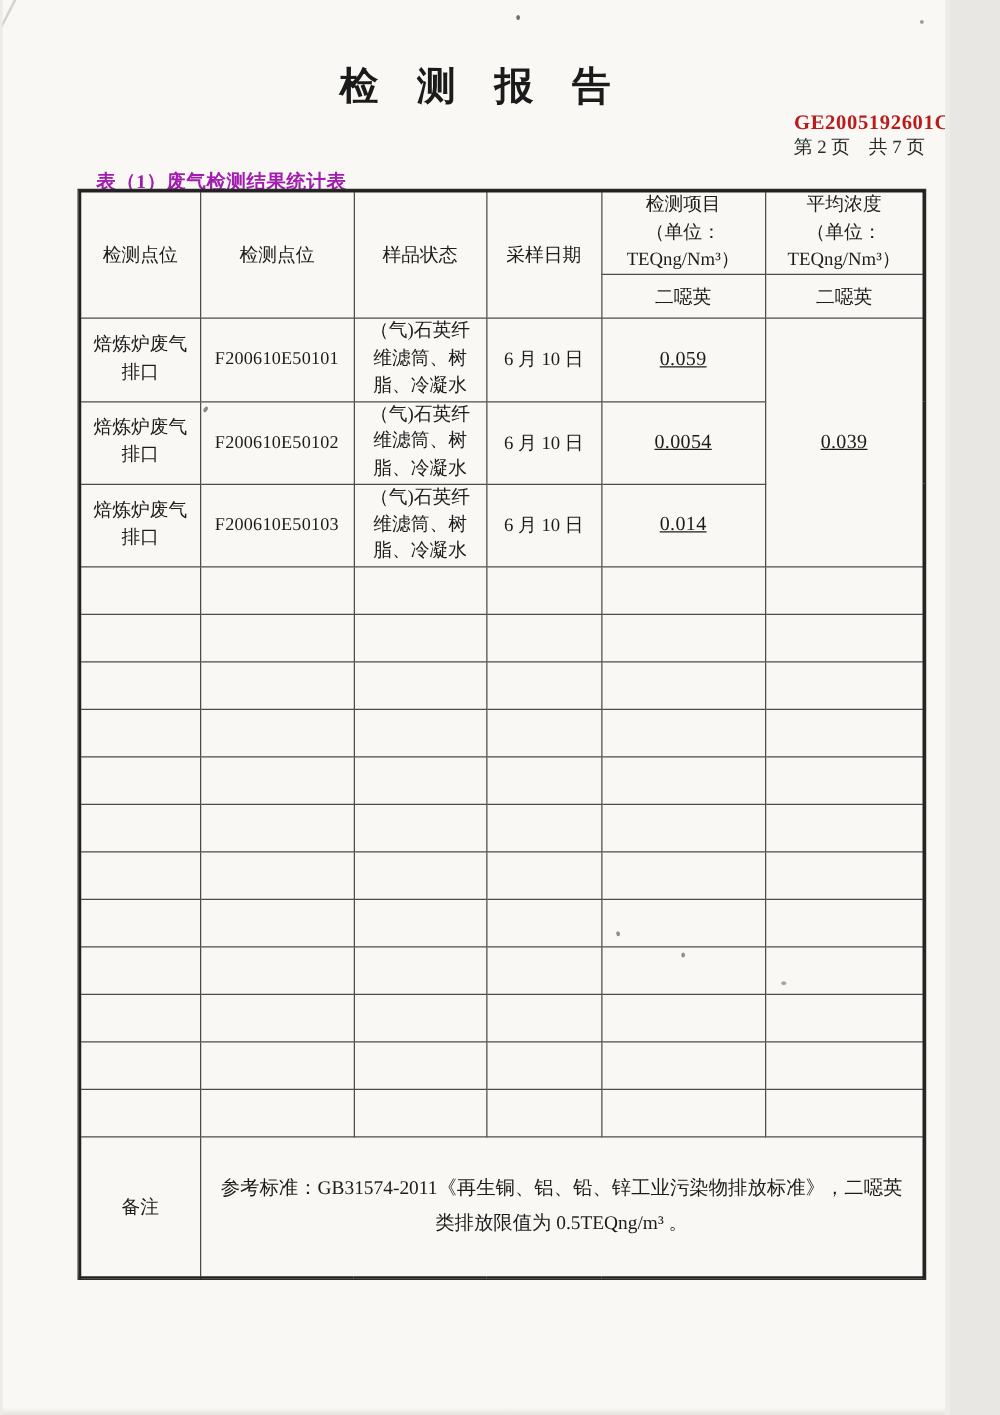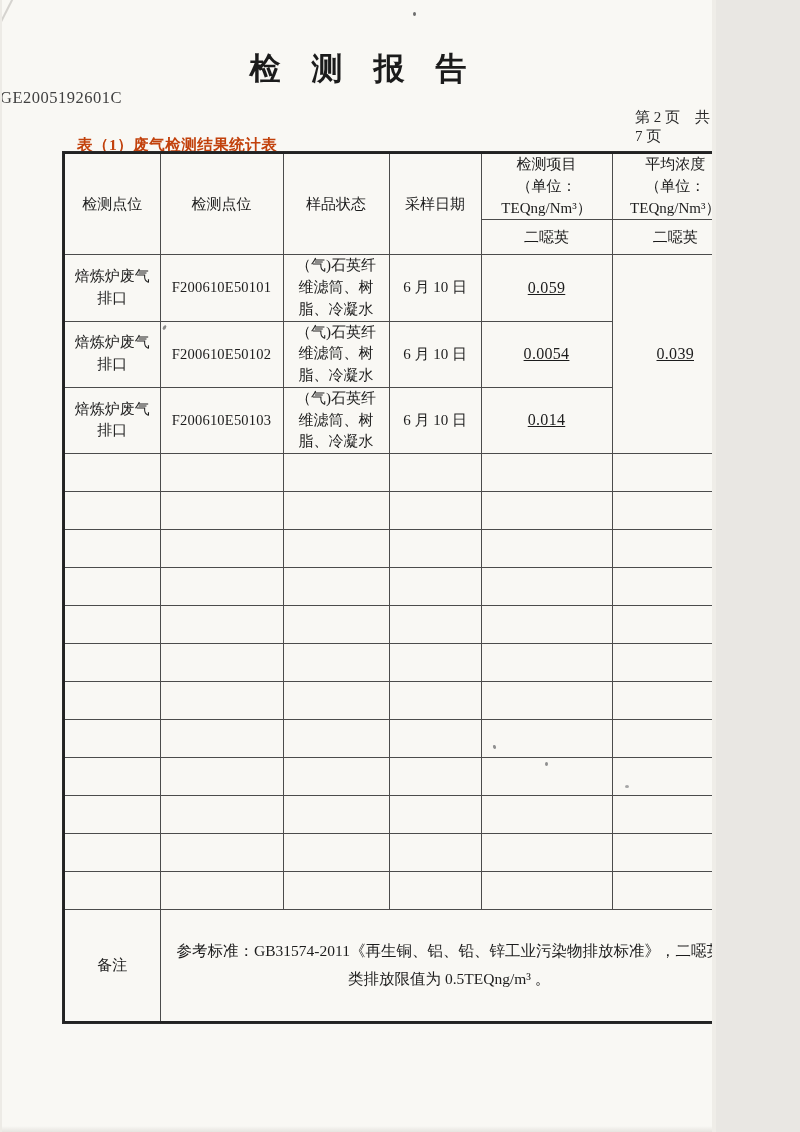--- a/index.html
+++ b/index.html
@@ -5,37 +5,38 @@
   html,body{margin:0;padding:0;}
   body{
     width:800px;height:1132px;
     font-family:"Liberation Serif","DejaVu Serif",serif;
     background:#e9e7e3;
   }
   .sheet{
     position:relative;width:716px;height:1132px;overflow:hidden;
     background:#f9f8f4;
     color:#1e1e1e;
+    padding-left:44px;
   }
   
   .title{
     position:absolute;top:48px;left:0;width:100%;
     text-align:center;font-size:31px;font-weight:bold;color:#1b1b1b;
   }
   .report-code{
     position:absolute;top:88px;left:0;width:100%;
-    text-align:left;font-size:16.5px;letter-spacing:.5px;color:#404040;
+    text-align:right;font-size:16.5px;letter-spacing:.5px;color:#b91c1c;font-weight:bold;
   }
   .page-info{
     position:absolute;top:108px;left:612px;
     font-size:15px;color:#2a2a2a;margin-left:23px;
   }
   .table-caption{
     position:absolute;top:135px;left:77px;
-    font-size:15.5px;font-weight:bold;color:#c2410c;letter-spacing:.5px;
+    font-size:15.5px;font-weight:bold;color:#a21caf;letter-spacing:.5px;
   }
   
   table.results{
     position:absolute;top:152px;left:63px;
     border-collapse:collapse;table-layout:fixed;
     width:677px;
     font-size:15px;color:#1c1c1c;
   }
   table.results td,table.results th{
     border:1px solid #4c4c4c;

